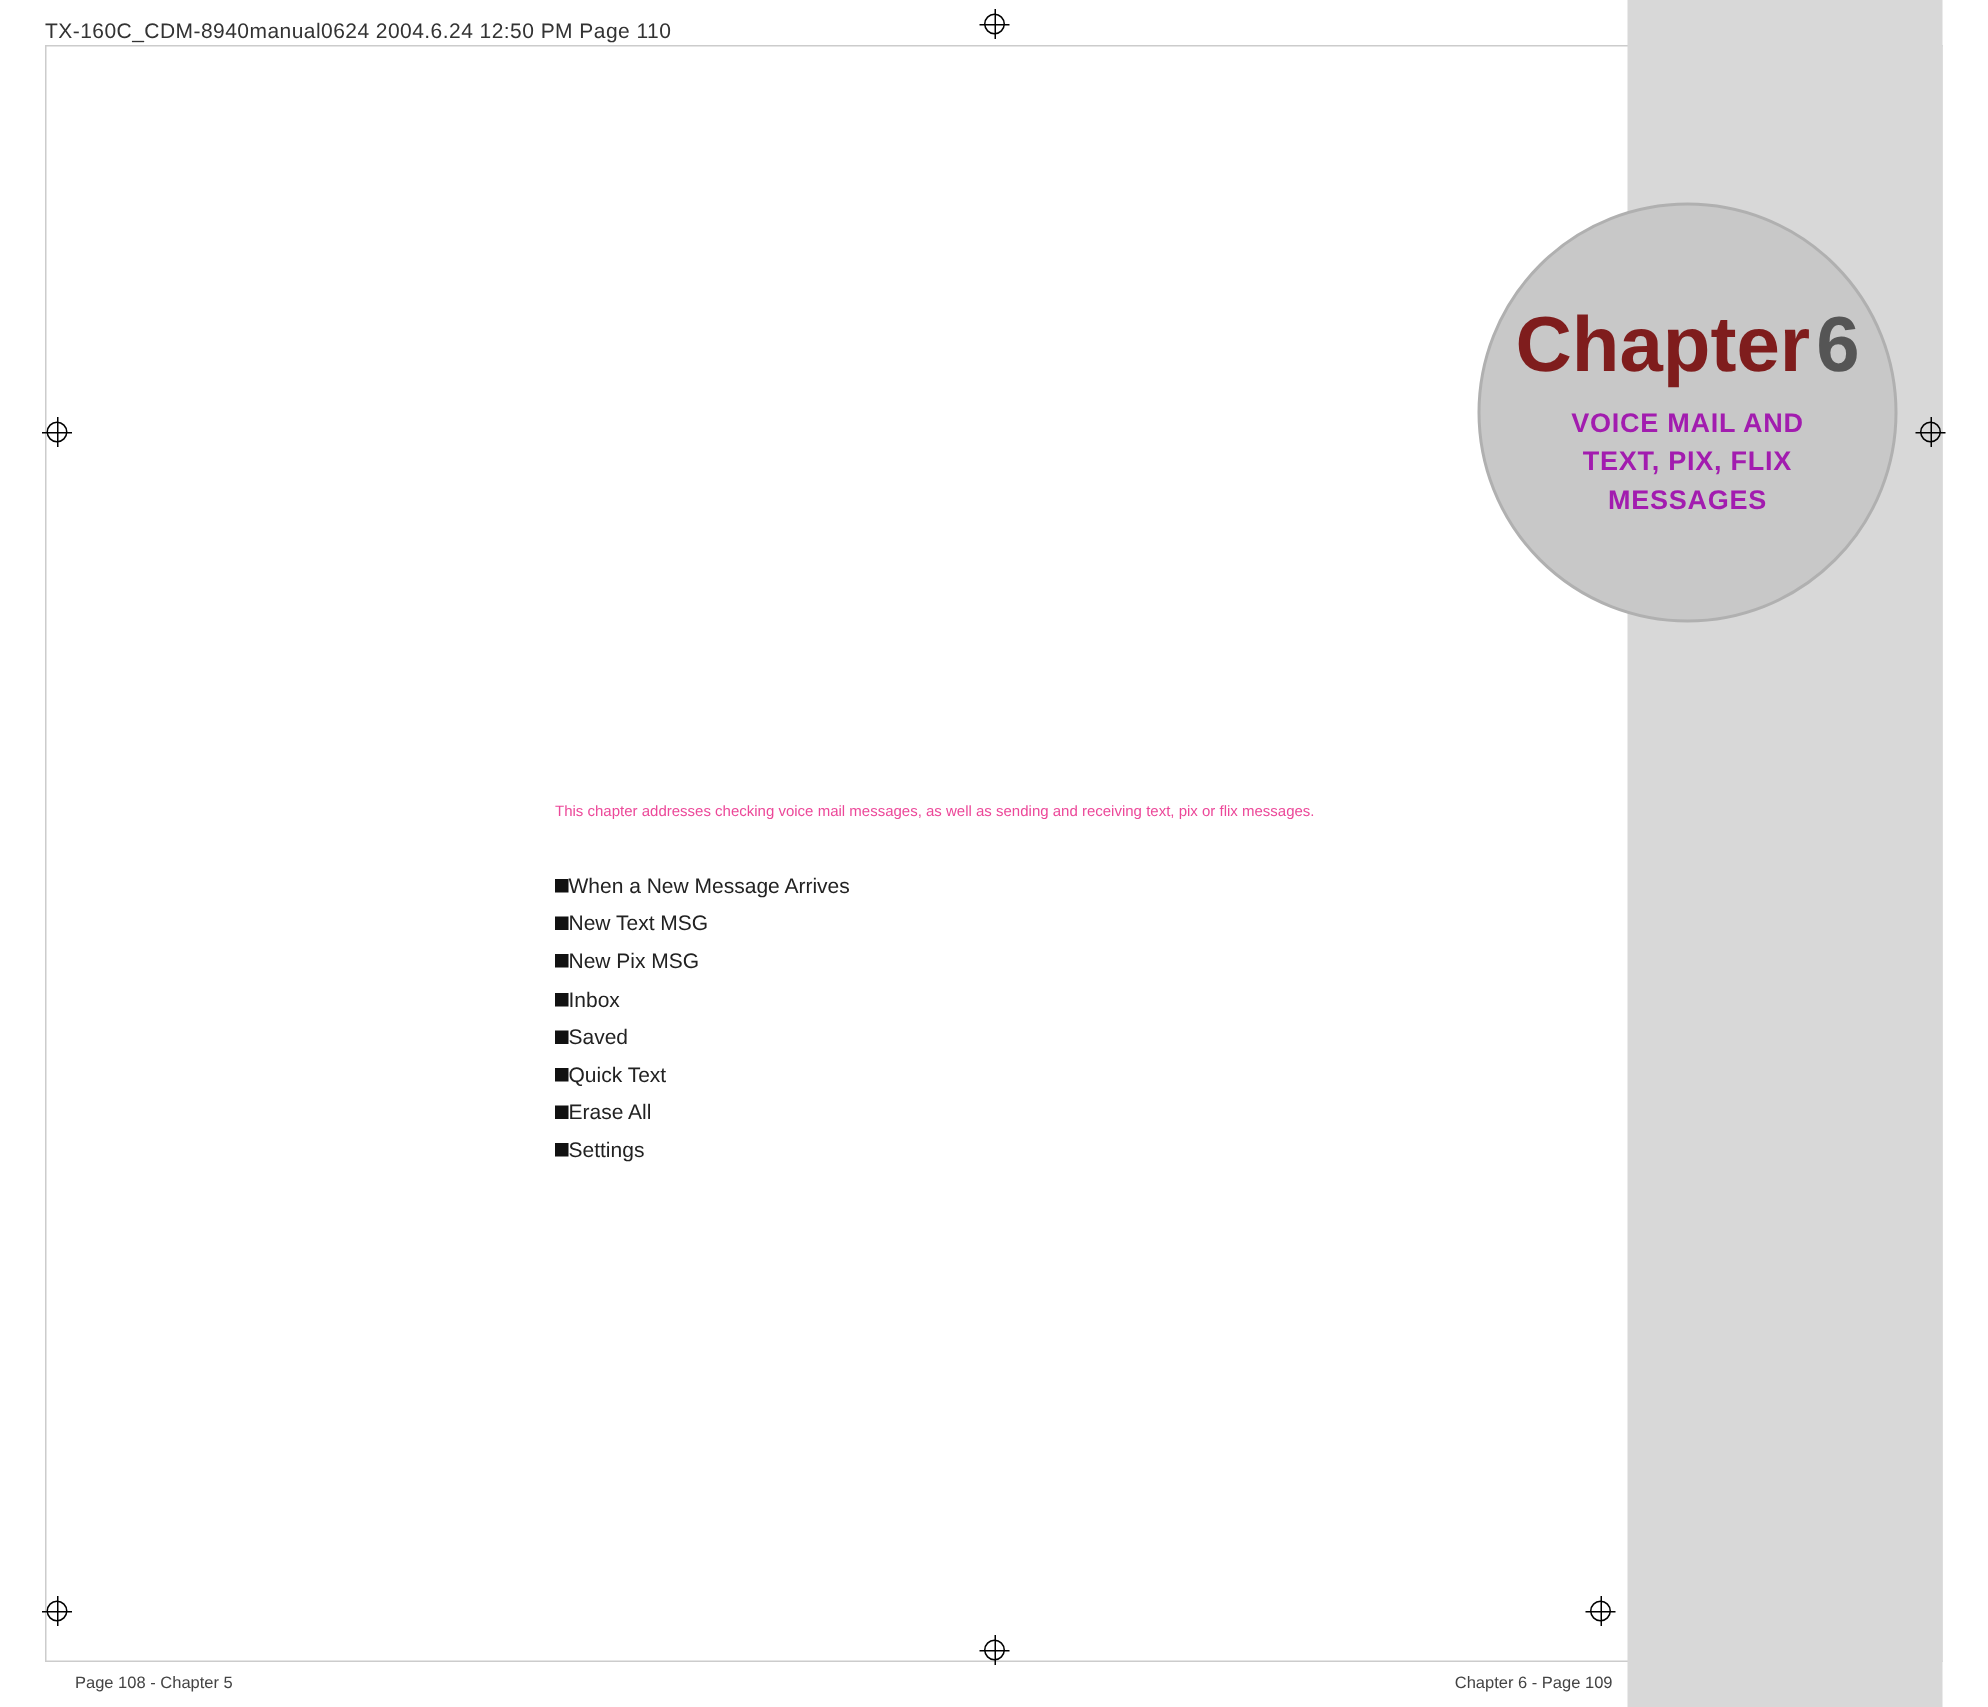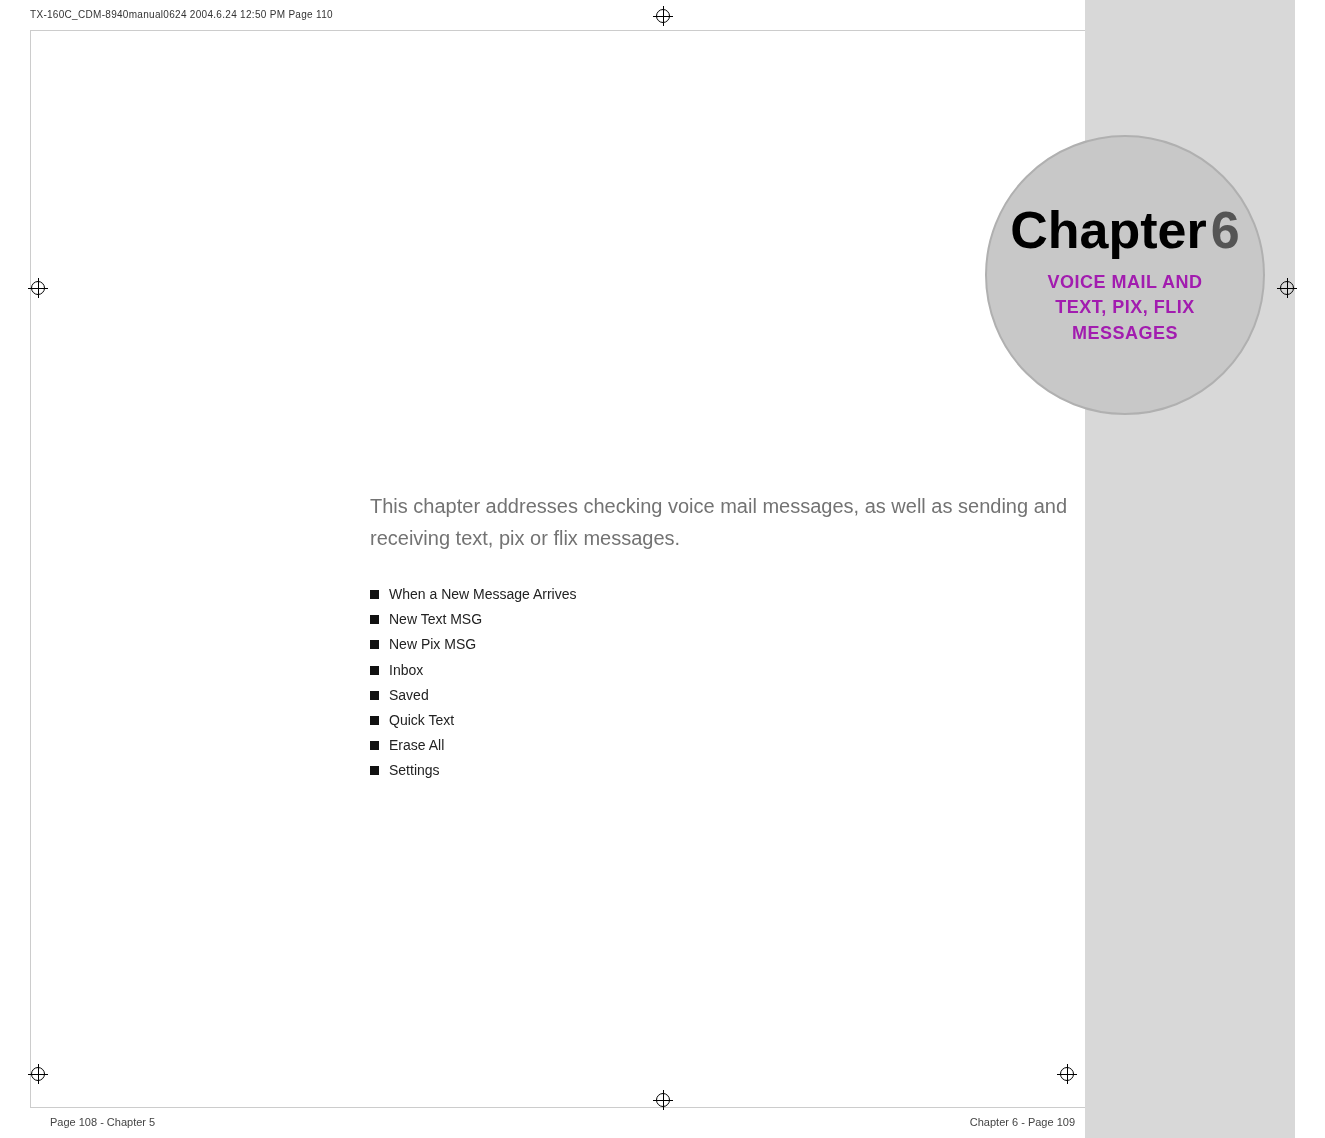--- a/index.html
+++ b/index.html
@@ -85,22 +85,22 @@
     }
 
     
     .header-bar {
       position: absolute;
       top: 0;
       left: 30px;
       right: 30px;
       height: 28px;
       display: flex;
-      align-items: center;
-      font-size: 10px;
+      align-items: flex-end;
+      font-size: 14px;
       color: #333;
       letter-spacing: 0.3px;
     }
 
     
     .right-sidebar {
       position: absolute;
       top: 0;
       right: 30px;
       width: 210px;
@@ -129,21 +129,21 @@
       font-size: 52px;
       font-weight: bold;
       color: #555;
       font-family: Arial, Helvetica, sans-serif;
       line-height: 1;
     }
 
     .chapter-label {
       font-size: 52px;
       font-weight: bold;
-      color: #000000;
+      color: #7f1d1d;
       font-family: Arial, Helvetica, sans-serif;
       line-height: 1;
     }
 
     .chapter-title-text {
       font-size: 18px;
       font-weight: bold;
       color: #a21caf;
       margin-top: 14px;
       line-height: 1.4;
@@ -155,39 +155,39 @@
     
     .main-content {
       position: absolute;
       top: 490px;
       left: 370px;
       right: 250px;
       bottom: 60px;
     }
 
     .intro-text {
-      font-size: 20px;
-      color: #737373;
+      font-size: 10px;
+      color: #ec4899;
       line-height: 1.6;
       margin-bottom: 28px;
+      margin-top: 44px;
     }
 
     .toc-list {
       list-style: none;
       padding: 0;
       margin: 0;
     }
 
     .toc-list li {
       font-size: 14px;
       color: #222;
       line-height: 1.8;
       display: flex;
       align-items: center;
-      gap: 10px;
     }
 
     .bullet-square {
       display: inline-block;
       width: 9px;
       height: 9px;
       background: #111;
       flex-shrink: 0;
     }
 

